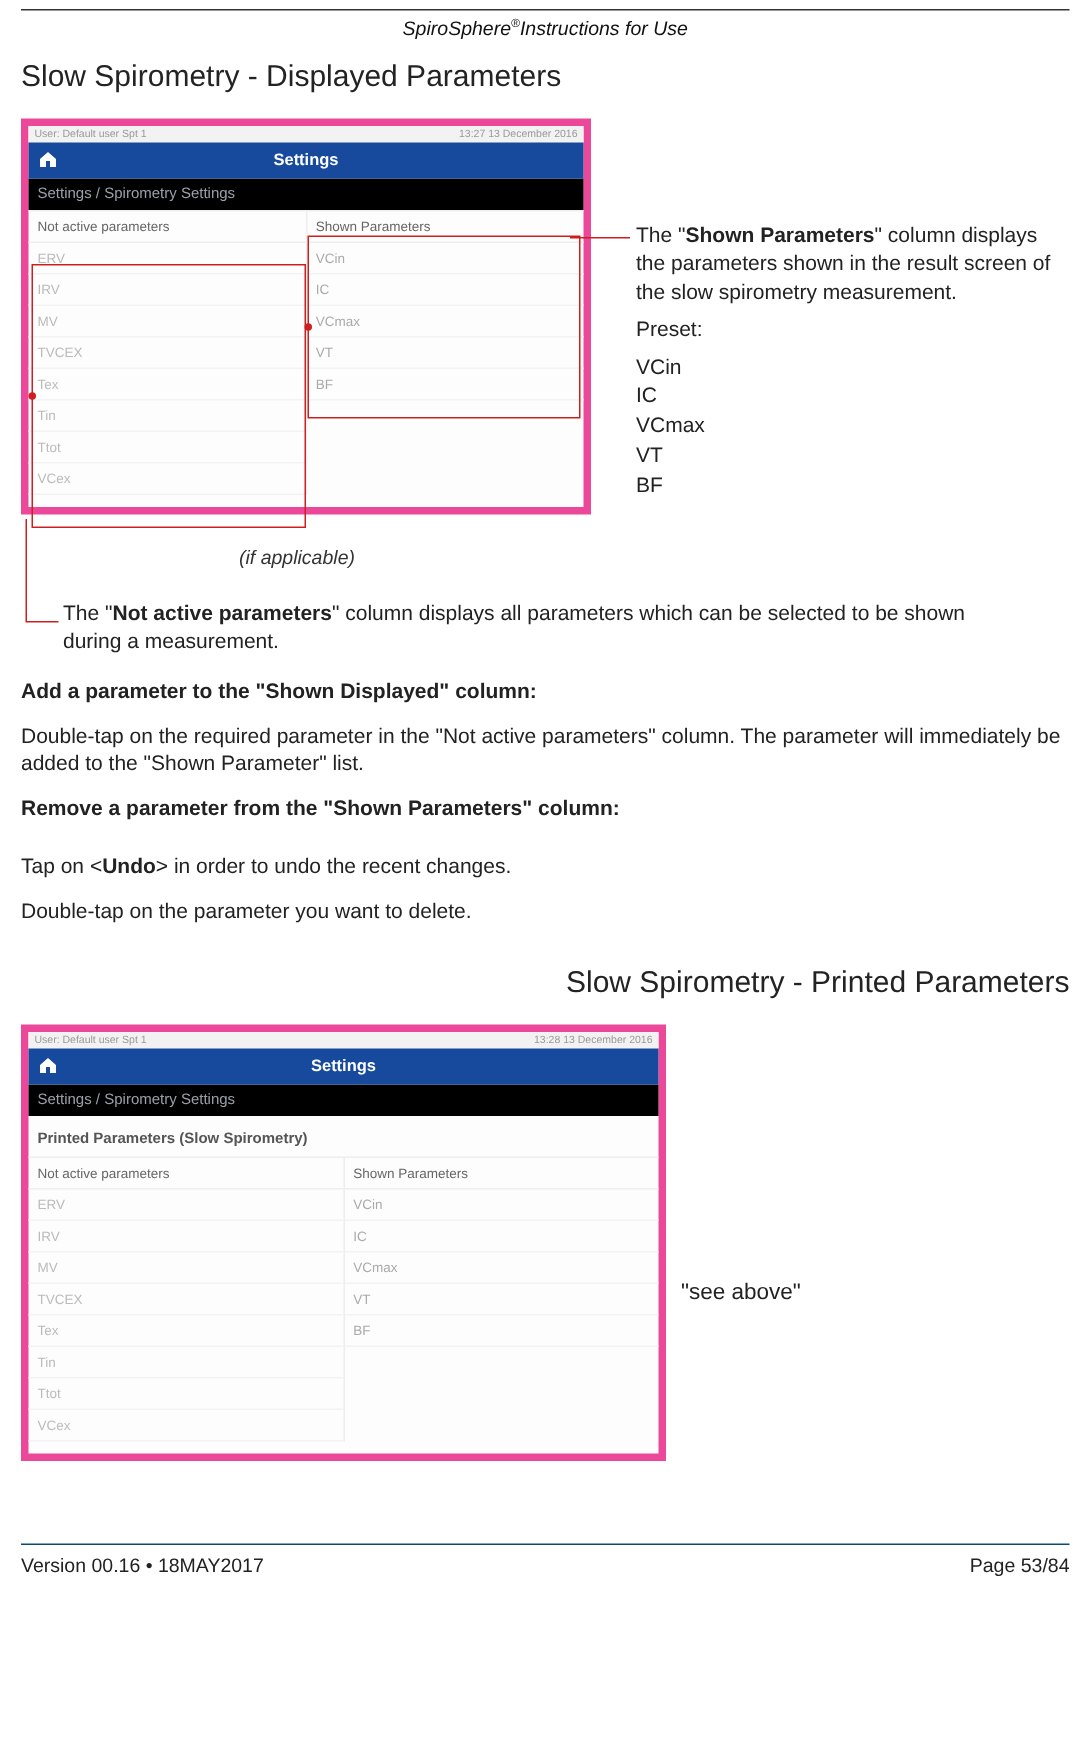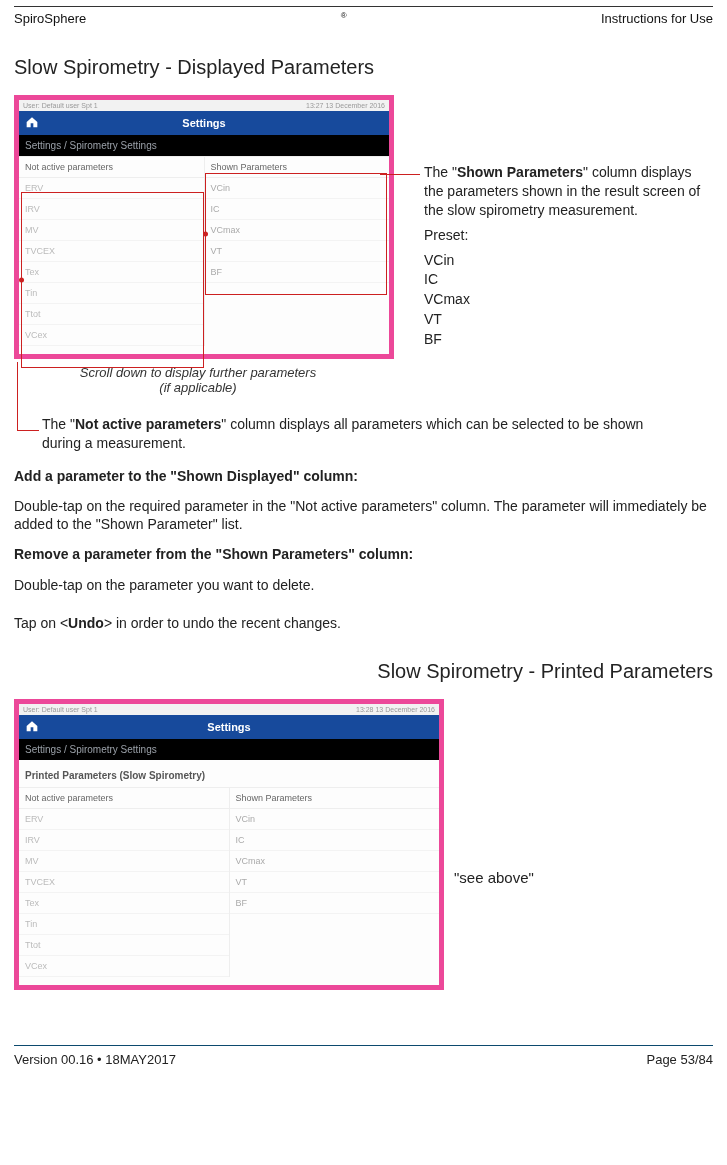--- a/index.html
+++ b/index.html
@@ -12,31 +12,32 @@
     box-sizing: border-box;
     background: #fff;
   }
   .hr {
     border: 0;
     border-top: 1px solid #333;
     margin: 6px 0 0 0;
   }
   .header-row {
     display: flex;
-    justify-content: space-between;
+    justify-content: center;
     font-size: 13px;
     color: #111;
     padding: 4px 0 10px 0;
+    font-style: italic;
   }
   .header-row sup { font-size: 8px; }
   h2.section-title {
     font-size: 20px;
     font-weight: 400;
     color: #232323;
-    margin: 20px 0 16px 0;
+    margin: 4px 0 16px 0;
   }
 
   
   .shot {
     border: 5px solid #ec4899;
     width: 370px;
     font-size: 10px;
     color: #888;
     position: relative;
     background: #fdfdfd;
@@ -248,40 +249,40 @@
     <div class="preset-list">
       <div>VCin</div>
       <div>IC</div>
       <div>VCmax</div>
       <div>VT</div>
       <div>BF</div>
     </div>
   </div>
 
   <div class="italic-note" style="margin-left:20px;">
-    <span>Scroll down to display further parameters</span><br>
+    <br>
     <span>(if applicable)</span>
   </div>
 
   <div class="callout-line" style="left:3px; top:267px; width:1px; height:68px;"></div>
   <div class="callout-line" style="left:3px; top:335px; width:22px; height:1px;"></div>
 </div>
 
 <div class="callout-text">
   <span>The "</span><b>Not active parameters</b><span>" column displays all parameters which can be selected to be shown during a measurement.</span>
 </div>
 
 <div class="body-text">
   <p class="bold">Add a parameter to the "Shown Displayed" column:</p>
   <p>Double-tap on the required parameter in the "Not active parameters" column. The parameter will immediately be added to the "Shown Parameter" list.</p>
   <p class="bold">Remove a parameter from the "Shown Parameters" column:</p>
-  <p>Double-tap on the parameter you want to delete.</p>
   <p style="margin-top:20px;">
     <span>Tap on &lt;</span><b>Undo</b><span>&gt; in order to undo the recent changes.</span>
   </p>
+  <p>Double-tap on the parameter you want to delete.</p>
 </div>
 
 <h2 class="section-title" style="margin-top:28px;text-align:right;">Slow Spirometry - Printed Parameters</h2>
 
 <div class="printed-figure-area">
   <div class="shot" style="width:420px;">
     <div class="statusbar">
       <span>User: Default user Spt 1</span>
       <span>13:28 13 December 2016</span>
     </div>

